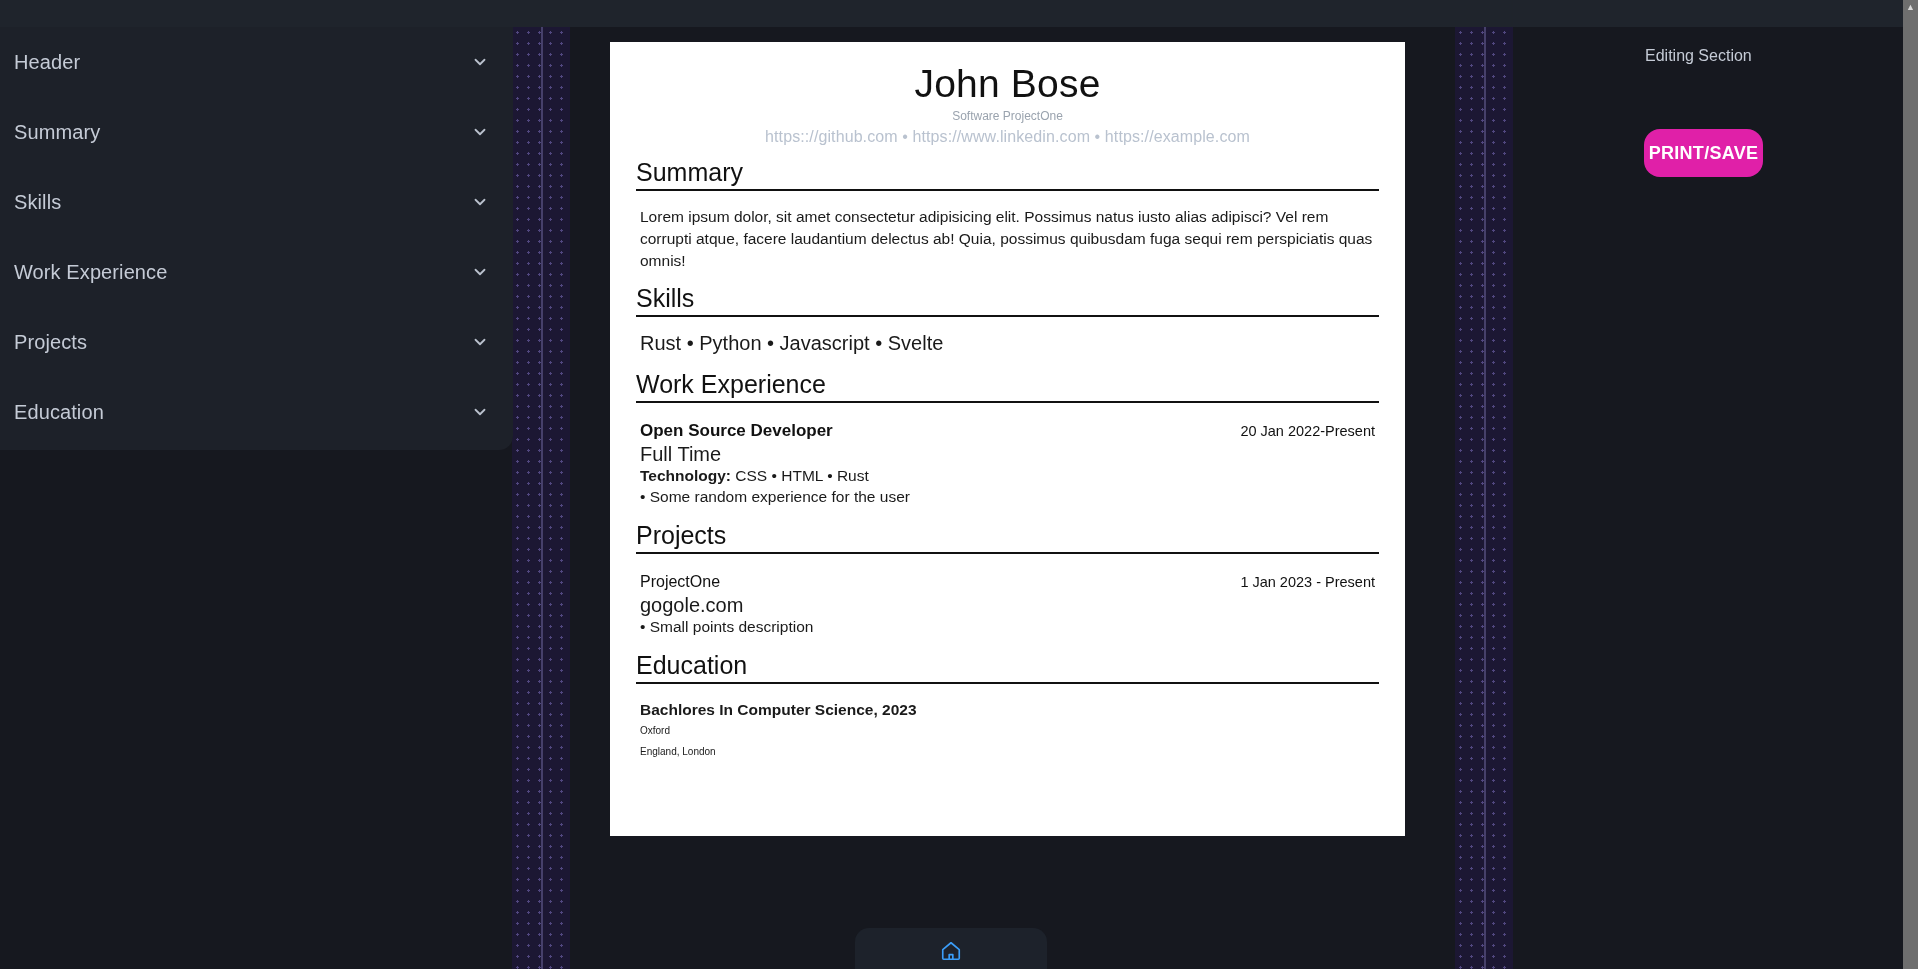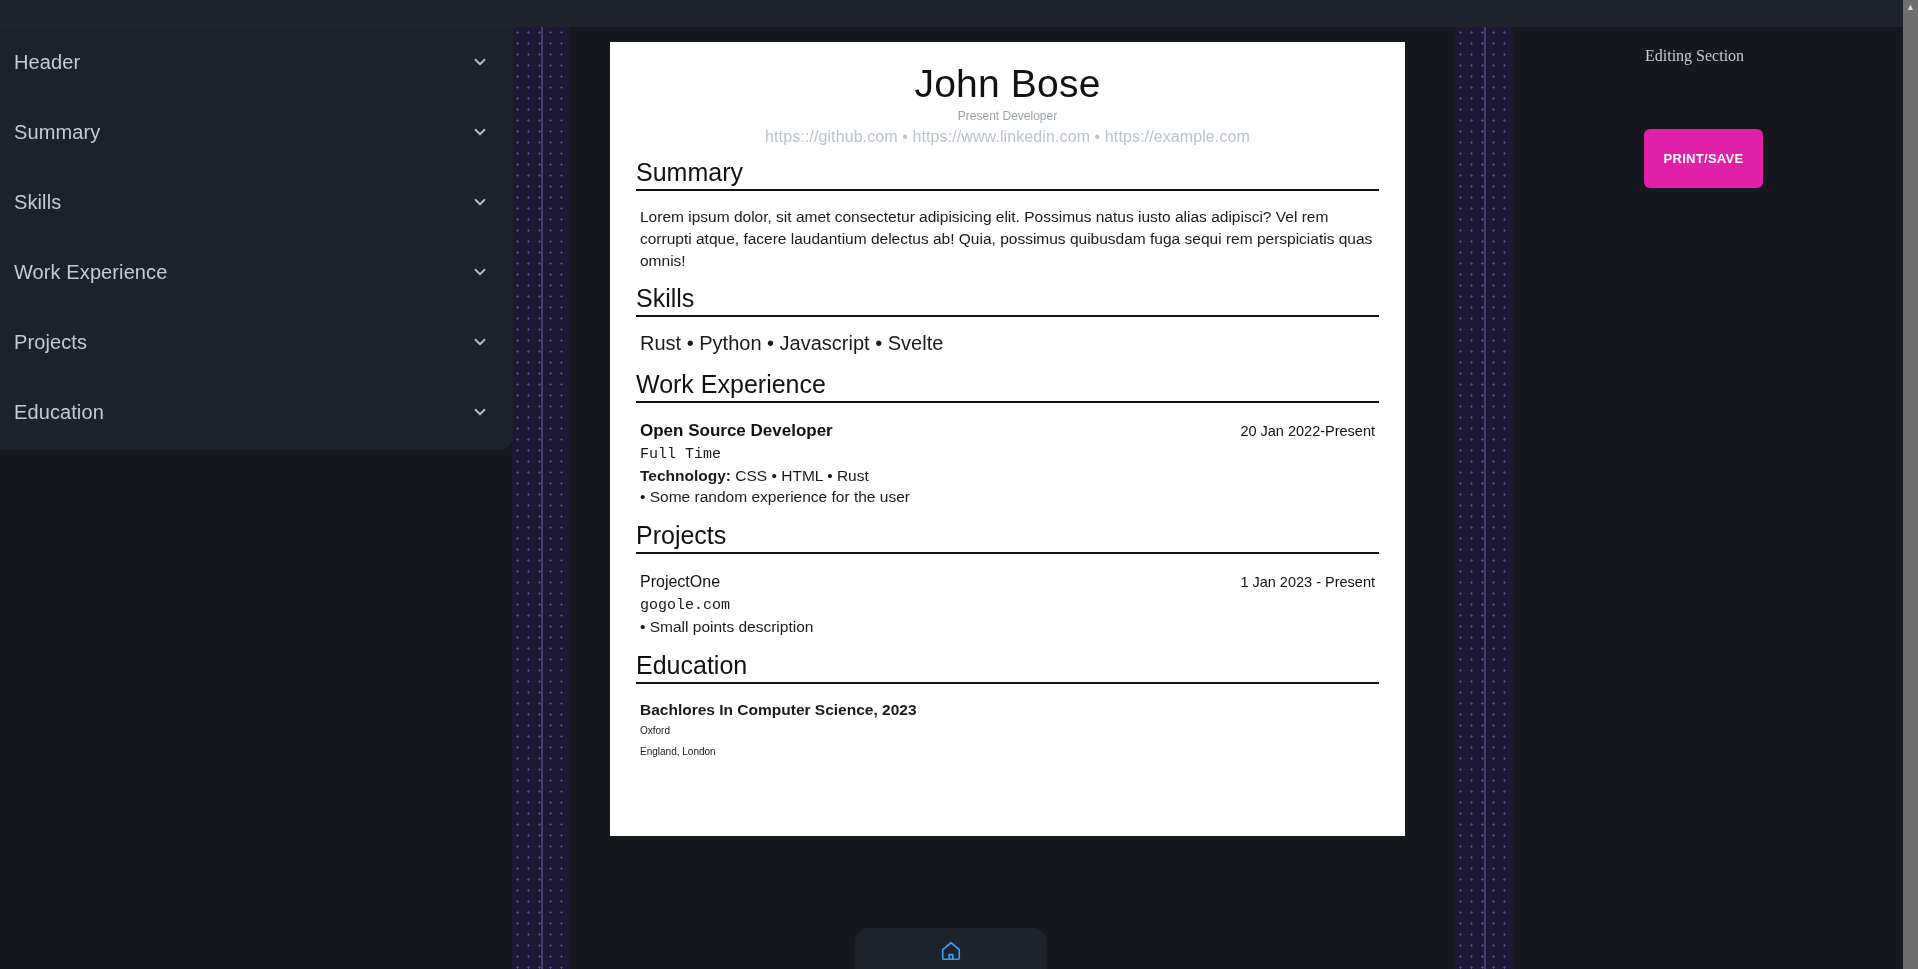--- a/index.html
+++ b/index.html
@@ -152,24 +152,23 @@
     color: #111;
     line-height: 26px;
   }
   .entry-title.light { font-weight: 400; font-size: 16px; }
   .entry-date {
     font-size: 14.5px;
     color: #111;
     white-space: nowrap;
   }
   .entry-sub {
-    font-size: 15px;
+    font-size: 20px;
     line-height: 21px;
     color: #1a1a1a;
-    font-family: Liberation Mono, monospace;
   }
   .entry-tech {
     font-size: 15.5px;
     line-height: 21px;
     color: #1a1a1a;
   }
   .entry-tech b { font-weight: 700; }
   .entry-point {
     font-size: 15.5px;
     line-height: 21px;
@@ -204,34 +203,33 @@
     height: 942px;
     background: #16181f;
     z-index: 30;
   }
   .editing-label {
     position: absolute;
     left: 132px;
     top: 20px;
     font-size: 16px;
     color: #c5cbd6;
-    font-family: Liberation Serif, serif;
   }
   .print-save-btn {
     position: absolute;
     left: 131px;
     top: 102px;
     width: 119px;
-    height: 59px;
+    height: 48px;
     border: none;
-    border-radius: 6px;
+    border-radius: 16px;
     background: #e020a8;
     color: #ffffff;
     font-family: "Liberation Sans", sans-serif;
-    font-size: 13px;
+    font-size: 18px;
     font-weight: 700;
     letter-spacing: .3px;
     cursor: pointer;
   }
 
   
   .scrollbar-track {
     position: absolute;
     right: 0; top: 0;
     width: 15px;
@@ -315,21 +313,21 @@
           <polyline points="6 9 12 15 18 9"></polyline>
         </svg>
     </span>
   </div>
 
 </nav>
 
 <main class="resume-card">
 
   <div class="r-name">John Bose</div>
-  <div class="r-role">Present Developer</div>
+  <div class="r-role">Software ProjectOne</div>
   <div class="r-links">https:://github.com • https://www.linkedin.com • https://example.com</div>
 
   <section>
     <h2 class="sec-title">Summary</h2>
     <div class="sec-rule"></div>
     <div class="sec-body">
       <p class="summary-text">Lorem ipsum dolor, sit amet consectetur adipisicing elit. Possimus natus iusto alias adipisci? Vel rem corrupti atque, facere laudantium delectus ab! Quia, possimus quibusdam fuga sequi rem perspiciatis quas omnis!</p>
     </div>
   </section>
 

